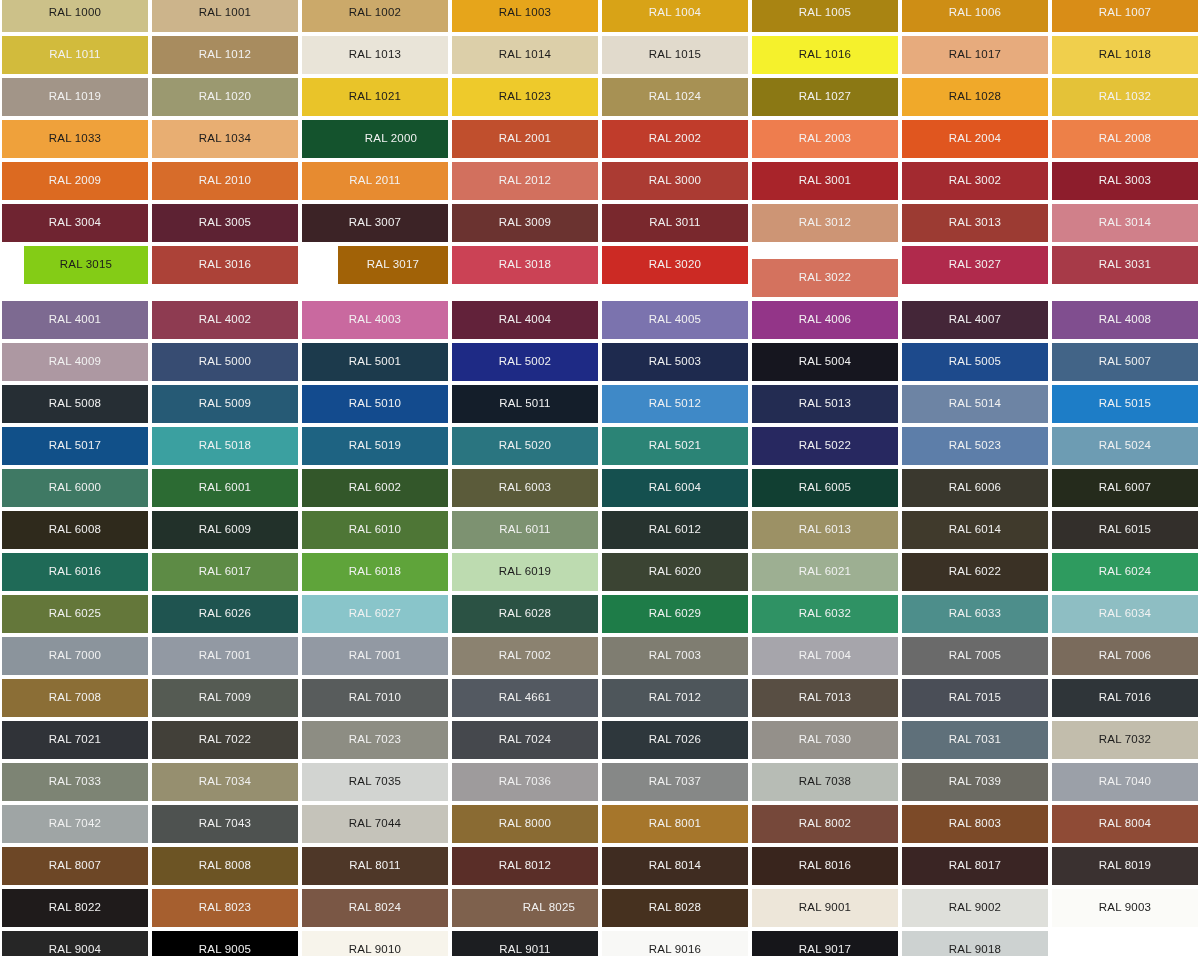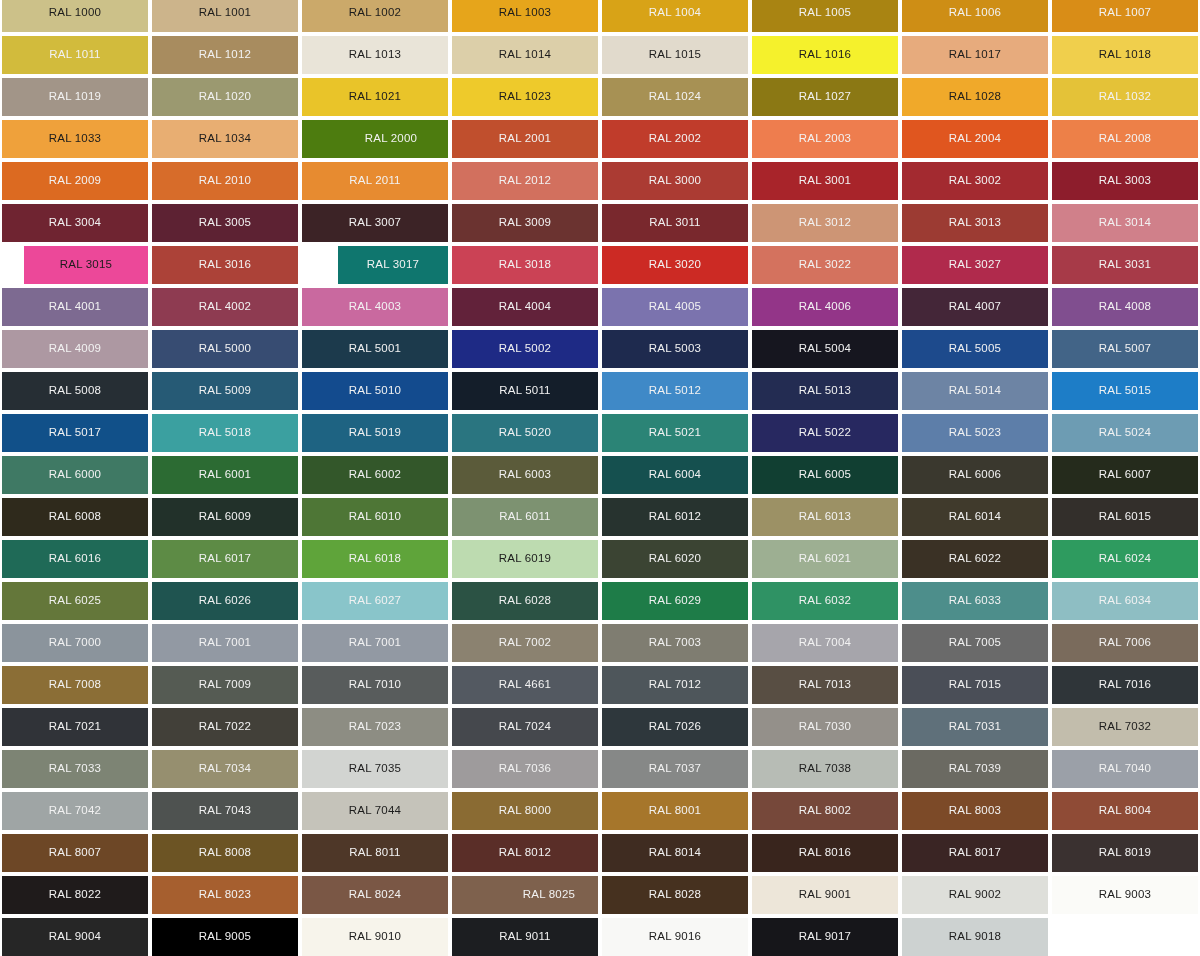--- a/index.html
+++ b/index.html
@@ -129,21 +129,21 @@
       </div>
       <div class="swatch light-text" title="RAL 1032 #E4C238" style="background-color: rgb(228, 194, 56);">
         <span>RAL 1032</span>
       </div>
       <div class="swatch dark-text" title="RAL 1033 #EFA13B" style="background-color: rgb(239, 161, 59);">
         <span>RAL 1033</span>
       </div>
       <div class="swatch dark-text" title="RAL 1034 #E8AE72" style="background-color: rgb(232, 174, 114);">
         <span>RAL 1034</span>
       </div>
-      <div class="swatch light-text" title="RAL 2000 #D2711E" style="background-color: #4d7c0f; padding-left: 32px;">
+      <div class="swatch light-text" title="RAL 2000 #D2711E" style="background-color: #14532d; padding-left: 32px;">
         <span>RAL 2000</span>
       </div>
       <div class="swatch light-text" title="RAL 2001 #C04F2D" style="background-color: rgb(192, 79, 45);">
         <span>RAL 2001</span>
       </div>
       <div class="swatch light-text" title="RAL 2002 #C03C2B" style="background-color: rgb(192, 60, 43);">
         <span>RAL 2002</span>
       </div>
       <div class="swatch light-text" title="RAL 2003 #EE7D4E" style="background-color: rgb(238, 125, 78);">
         <span>RAL 2003</span>
@@ -195,36 +195,36 @@
       </div>
       <div class="swatch light-text" title="RAL 3012 #CD9575" style="background-color: rgb(205, 149, 117);">
         <span>RAL 3012</span>
       </div>
       <div class="swatch light-text" title="RAL 3013 #9C3B33" style="background-color: rgb(156, 59, 51);">
         <span>RAL 3013</span>
       </div>
       <div class="swatch light-text" title="RAL 3014 #D0808A" style="background-color: rgb(208, 128, 138);">
         <span>RAL 3014</span>
       </div>
-      <div class="swatch dark-text" title="RAL 3015 #E2B0B4" style="background-color: #ec4899; margin-left: 22px;">
+      <div class="swatch dark-text" title="RAL 3015 #E2B0B4" style="background-color: #84cc16; margin-left: 22px;">
         <span>RAL 3015</span>
       </div>
       <div class="swatch light-text" title="RAL 3016 #AC4238" style="background-color: rgb(172, 66, 56);">
         <span>RAL 3016</span>
       </div>
-      <div class="swatch light-text" title="RAL 3017 #CC5F6A" style="background-color: #0f766e; margin-left: 36px;">
+      <div class="swatch light-text" title="RAL 3017 #CC5F6A" style="background-color: #a16207; margin-left: 36px;">
         <span>RAL 3017</span>
       </div>
       <div class="swatch light-text" title="RAL 3018 #CB4255" style="background-color: rgb(203, 66, 85);">
         <span>RAL 3018</span>
       </div>
       <div class="swatch light-text" title="RAL 3020 #CC2A24" style="background-color: rgb(204, 42, 36);">
         <span>RAL 3020</span>
       </div>
-      <div class="swatch light-text" title="RAL 3022 #D4725E" style="background-color: rgb(212, 114, 94);">
+      <div class="swatch light-text" title="RAL 3022 #D4725E" style="background-color: rgb(212, 114, 94); margin-top: 13px;">
         <span>RAL 3022</span>
       </div>
       <div class="swatch light-text" title="RAL 3027 #B02A4C" style="background-color: rgb(176, 42, 76);">
         <span>RAL 3027</span>
       </div>
       <div class="swatch light-text" title="RAL 3031 #A73A48" style="background-color: rgb(167, 58, 72);">
         <span>RAL 3031</span>
       </div>
       <div class="swatch light-text" title="RAL 4001 #7D6A91" style="background-color: rgb(125, 106, 145);">
         <span>RAL 4001</span>

